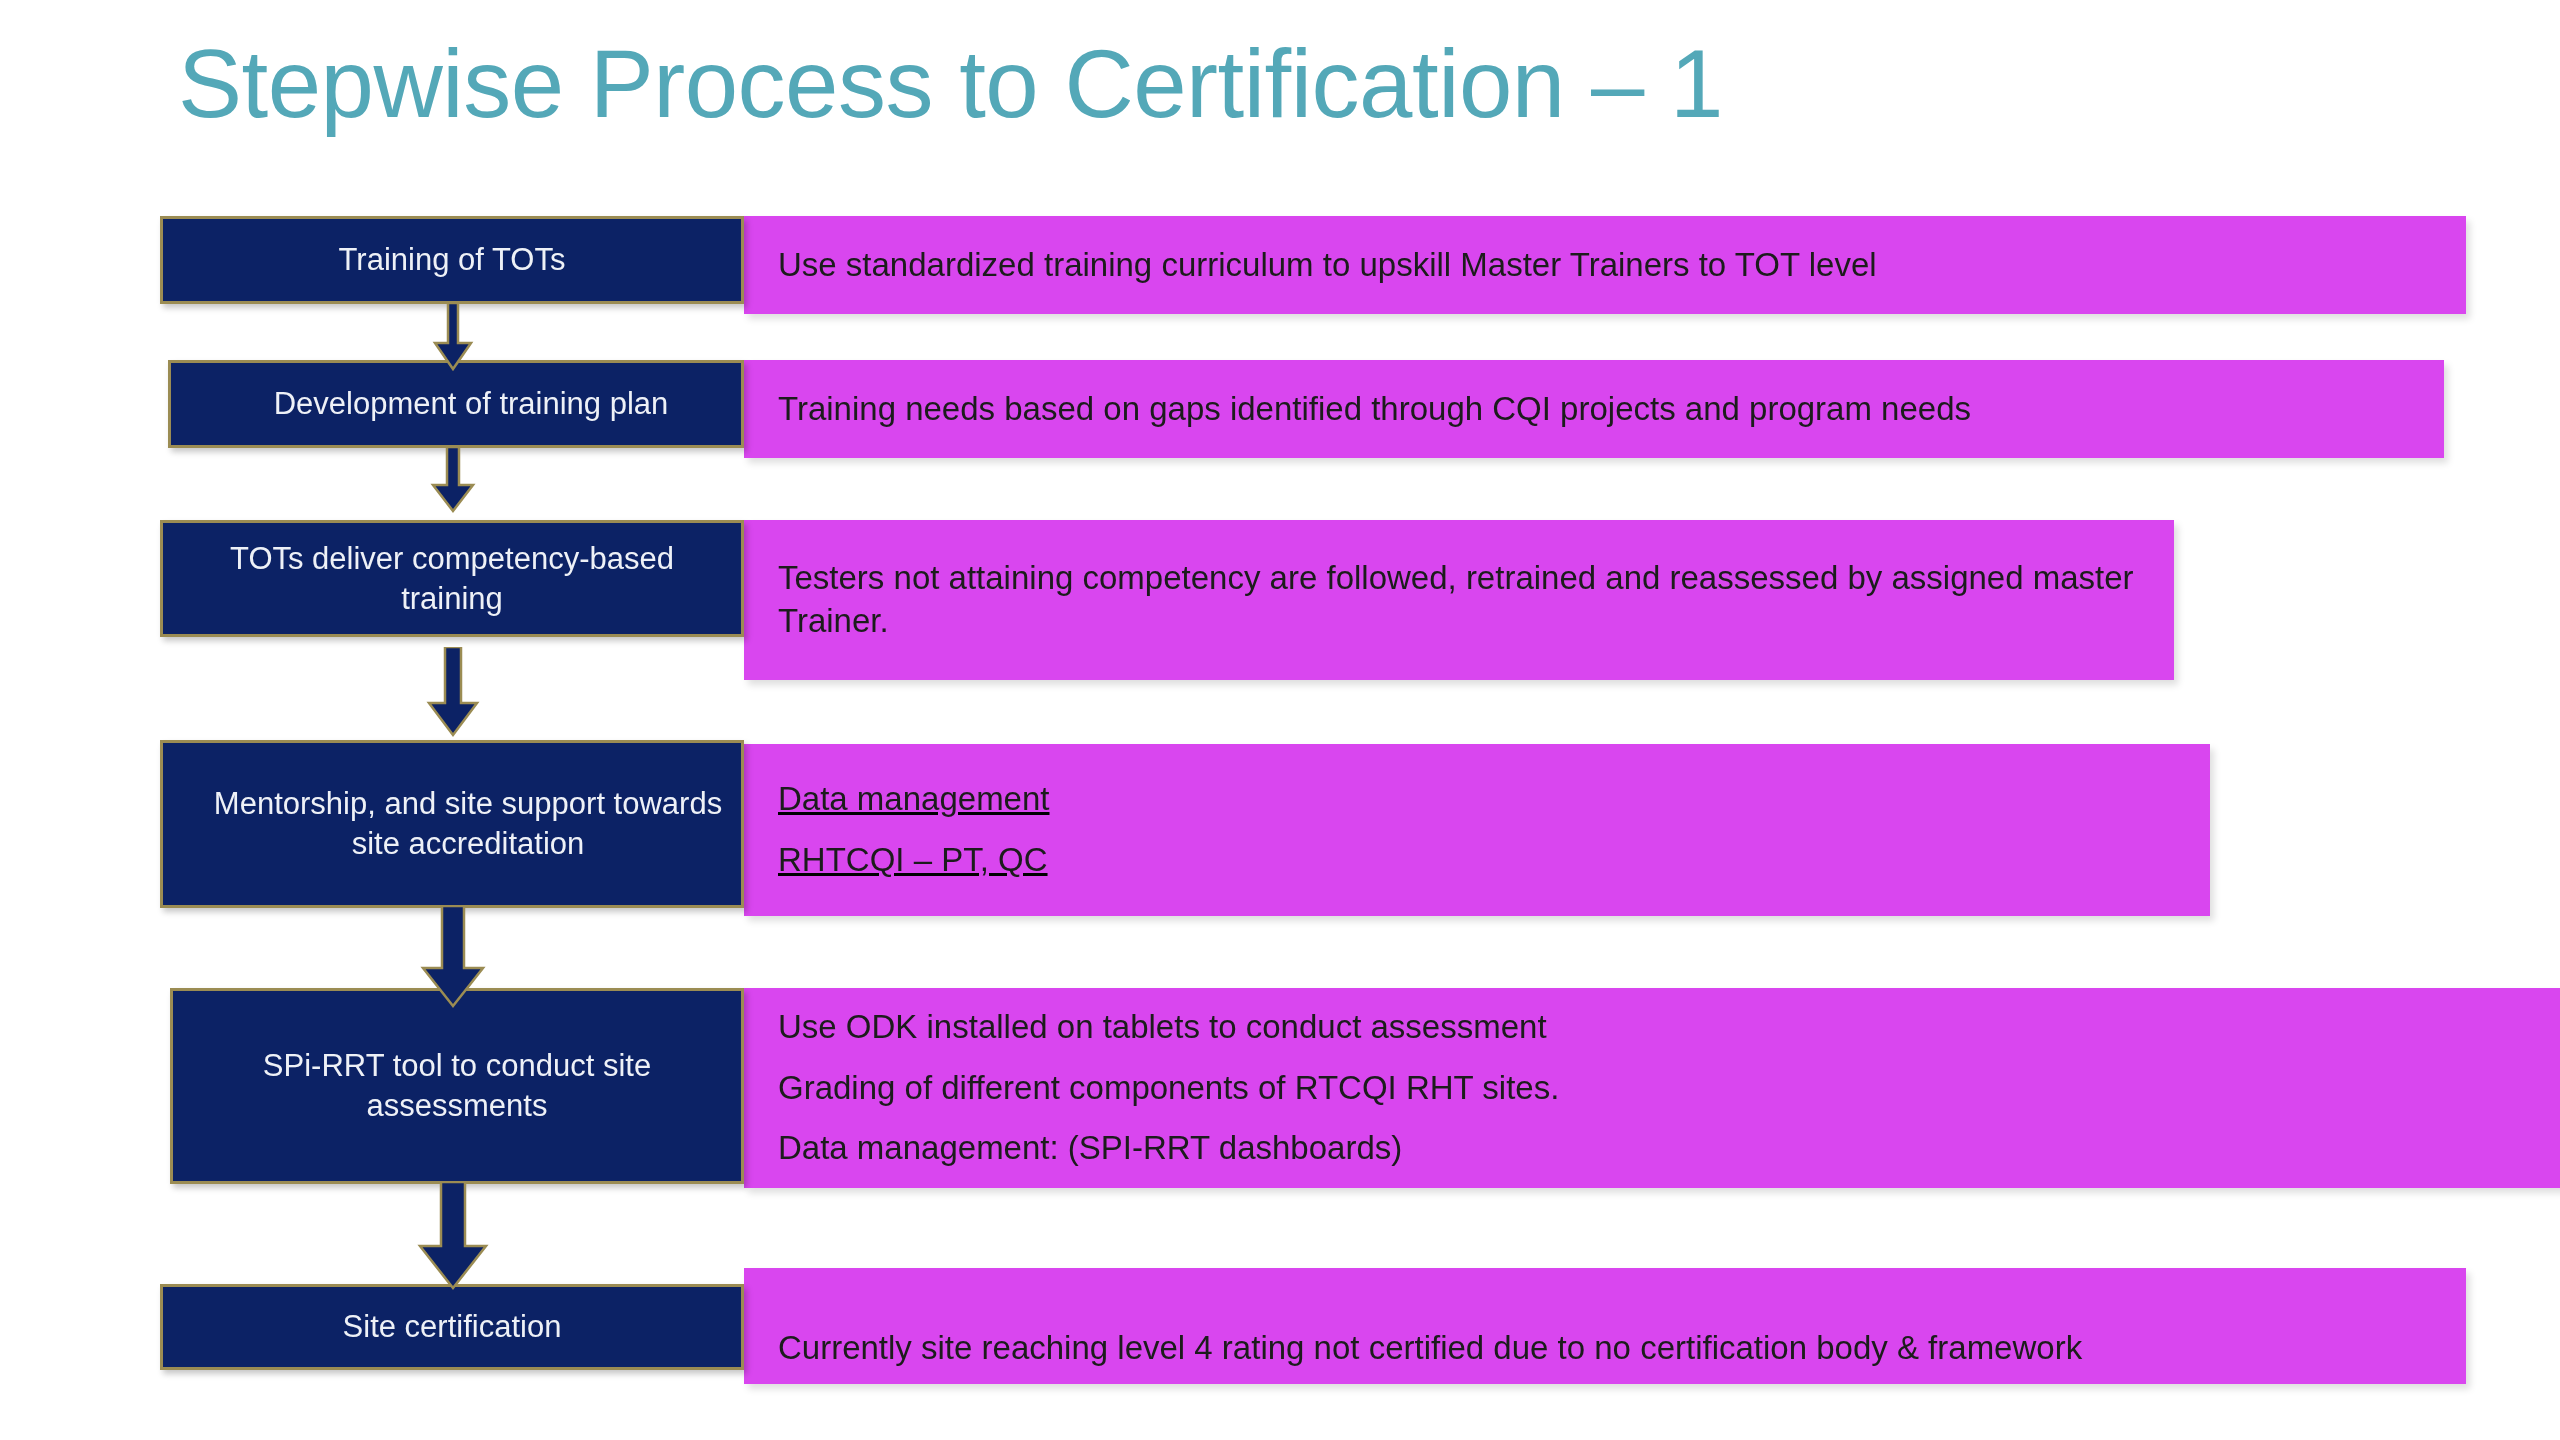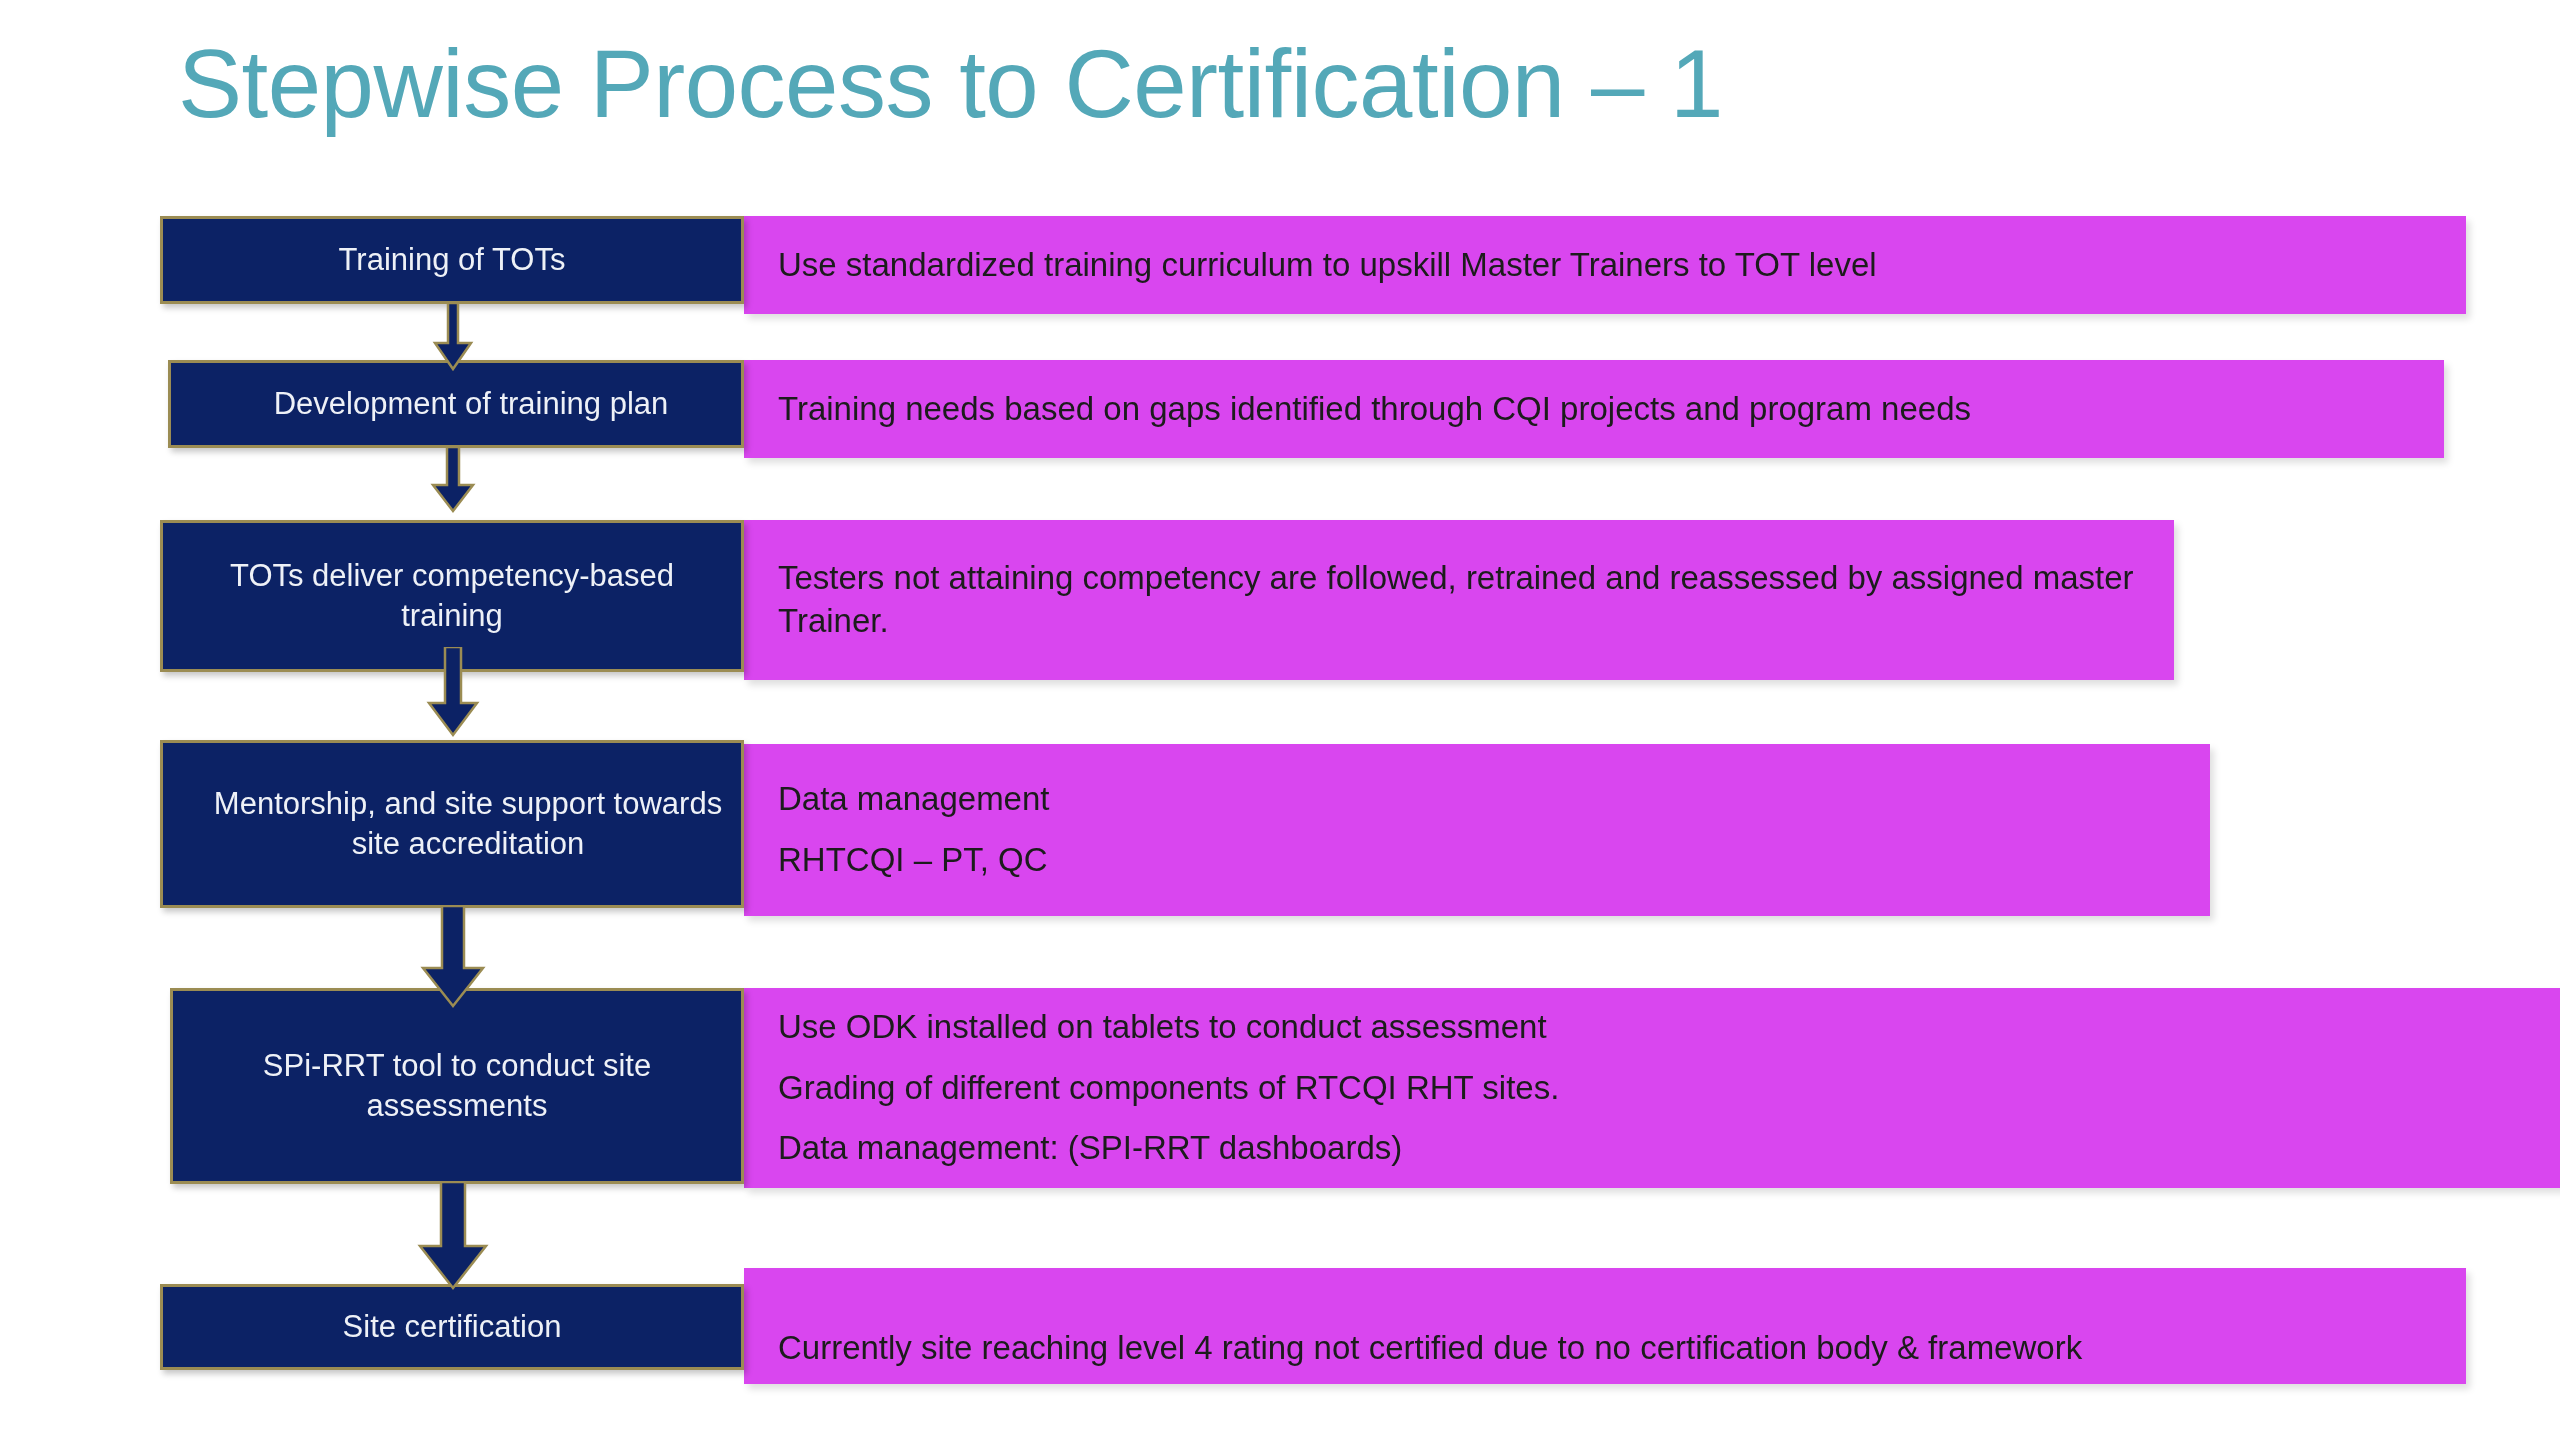--- a/index.html
+++ b/index.html
@@ -112,31 +112,31 @@
 
   <div class="connector" style="left:422px; top:447px;">
     <svg width="62" height="68" viewBox="0 0 62 68" aria-hidden="true">
       <path d="M25 0 H37 V38 H51 L31 64 L11 38 H25 Z" fill="#0c2265" stroke="#9b8c53" stroke-width="2.5"></path>
     </svg>
   </div>
 
   <div class="desc-panel" style="left:744px; top:520px; width:1430px; height:160px;">
     <div class="desc-line wrap" style="max-width:1600px;">Testers not attaining competency are followed, retrained and reassessed by assigned master Trainer.</div>
   </div>
-  <div class="step-box" style="left:160px; top:520px; width:584px; height:152px;">
+  <div class="step-box" style="left:160px; top:520px; width:584px; height:117px;">
     <span class="step-label">TOTs deliver competency-based training</span>
   </div>
 
   <div class="connector" style="left:418px; top:647px;">
     <svg width="70" height="92" viewBox="0 0 70 92" aria-hidden="true">
       <path d="M27 0 H43 V56 H59 L35 88 L11 56 H27 Z" fill="#0c2265" stroke="#9b8c53" stroke-width="2.5"></path>
     </svg>
   </div>
 
-  <div class="desc-panel" style="left:744px; top:744px; width:1466px; height:172px;">
+  <div class="desc-panel" style="left:744px; top:744px; width:1466px; height:172px;text-decoration:underline;">
     <div class="desc-line">Data management</div>
     <div class="desc-line">RHTCQI – PT, QC</div>
   </div>
   <div class="step-box" style="left:160px; top:740px; width:584px; height:168px;padding-left:32px;">
     <span class="step-label">Mentorship, and site support towards site accreditation</span>
   </div>
 
   <div class="connector" style="left:412px; top:906px;">
     <svg width="82" height="104" viewBox="0 0 82 104" aria-hidden="true">
       <path d="M30 0 H52 V62 H71 L41 100 L11 62 H30 Z" fill="#0c2265" stroke="#9b8c53" stroke-width="2.5"></path>

